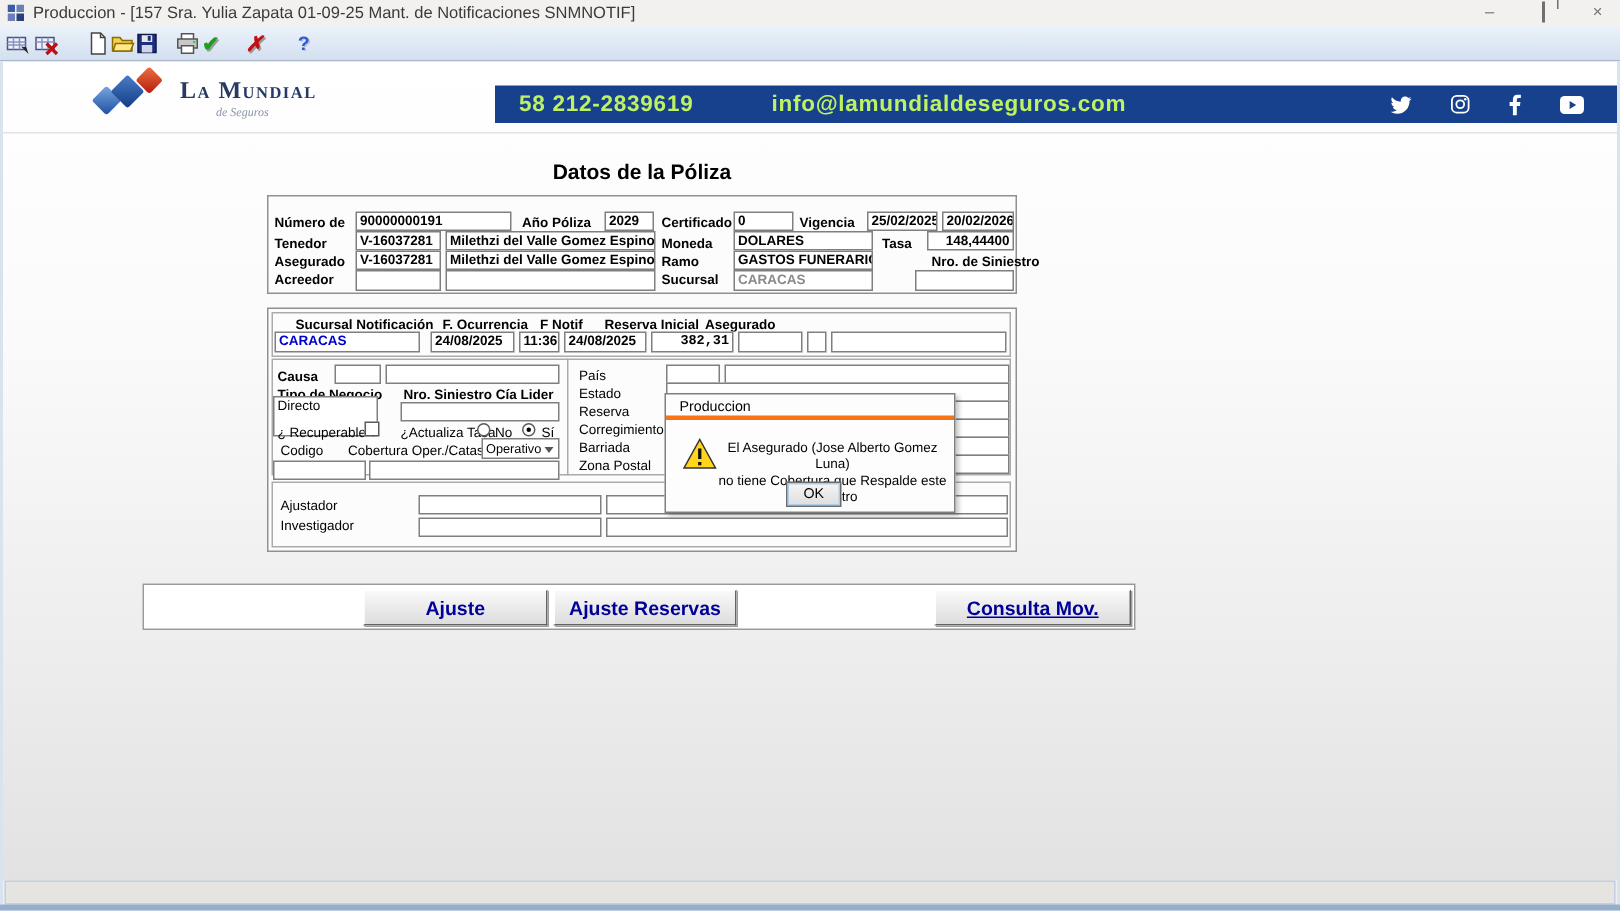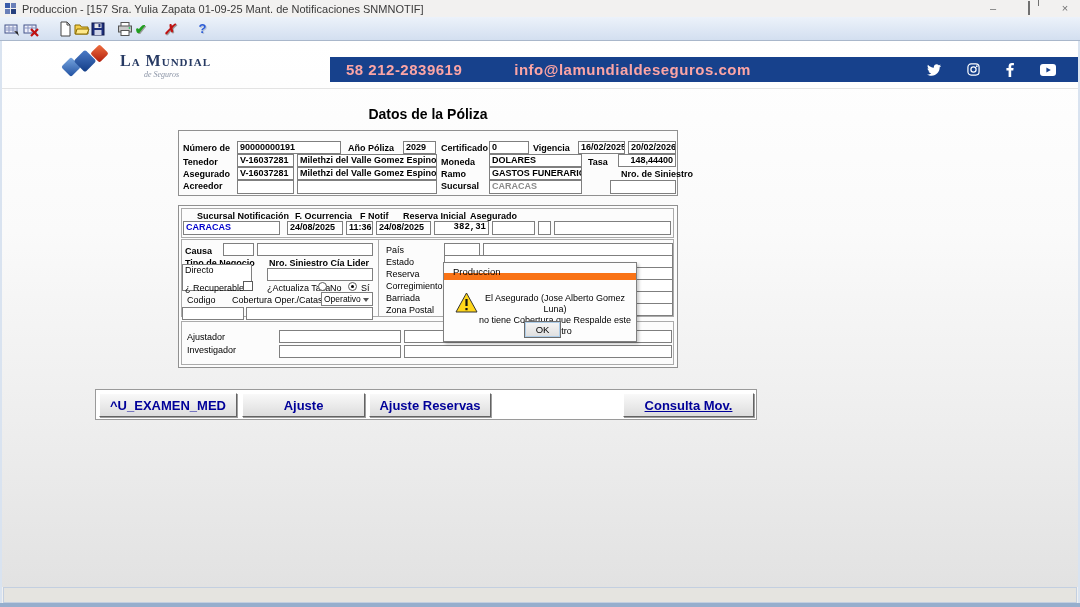--- a/index.html
+++ b/index.html
@@ -27,21 +27,21 @@
 
   
   .brand { position:absolute; left:58px; top:5px; width:260px; height:40px; }
   .diamond { position:absolute; transform:rotate(45deg); border-radius:2px; }
   .d1 { left:6px; top:14px; width:14px; height:14px; background:linear-gradient(135deg,#79a7e0,#1f4fa0); }
   .d2 { left:19px; top:7px;  width:16px; height:16px; background:linear-gradient(135deg,#4d7cc8,#123c85); }
   .d3 { left:35px; top:1px;  width:13px; height:13px; background:linear-gradient(135deg,#f07040,#b01d0d); }
   .brand-name { position:absolute; left:62px; top:6px; font-family:"Liberation Serif", serif; font-variant:small-caps; font-weight:bold; font-size:16px; letter-spacing:1px; color:#273a63; }
   .brand-tagline { position:absolute; left:86px; top:24px; font-family:"Liberation Serif", serif; font-style:italic; font-size:8px; color:#8b94a6; }
 
-  .contact-bar { position:absolute; left:330px; top:16px; width:750px; height:25px; background:#17418c; display:flex; align-items:center; color:#fca5a5; }
+  .contact-bar { position:absolute; left:330px; top:16px; width:750px; height:25px; background:#17418c; display:flex; align-items:center; color:#bef264; }
   .contact-phone { font-size:15px; font-weight:bold; margin-left:16px; letter-spacing:.5px; white-space:nowrap; }
   .contact-email { font-size:15px; font-weight:bold; margin-left:52px; letter-spacing:.5px; white-space:nowrap; }
   .social { margin-left:auto; margin-right:24px; display:flex; gap:26px; align-items:center; }
   .social svg { display:block; }
 
   .page-title { position:absolute; left:178px; top:65px; width:500px; text-align:center; font-size:14px; font-weight:bold; color:#000; }
 
   
   .fieldset { position:absolute; border:1px solid #909090; background:#fcfcfc; }
   .subbox { position:absolute; border:1px solid #ababab; }
@@ -51,21 +51,21 @@
   .txt-blue { color:#0000cc; } .txt-gray { color:#8a8a8a; }
   .vline { position:absolute; width:1px; background:#ababab; }
   .chk { position:absolute; width:10px; height:10px; background:#fff; border:1px solid #5a5a5a; }
   .radio { position:absolute; width:9px; height:9px; border:1px solid #5a5a5a; border-radius:50%; background:#fff; }
   .radio.sel::after { content:""; position:absolute; left:2px; top:2px; width:3px; height:3px; border-radius:50%; background:#000; }
   .drop { position:absolute; background:#fff; border:1px solid #7f7f7f; font-size:8.5px; line-height:12px; padding:0 2px; }
   .drop-arrow { position:absolute; right:3px; top:5px; width:0; height:0; border-left:3px solid transparent; border-right:3px solid transparent; border-top:4px solid #555; }
 
   
   .dialog { position:absolute; left:443px; top:262px; width:194px; height:80px; background:#fdfdfd; border:1px solid #808080; box-shadow:2px 2px 3px rgba(0,0,0,.22); z-index:50; }
-  .dlg-head { height:17px; border-bottom:7px solid #f97316; font-size:9.5px; color:#000; padding:3px 0 0 9px; }
+  .dlg-head { height:17px; border-bottom:3px solid #f97316; font-size:9.5px; color:#000; padding:3px 0 0 9px; }
   .dlg-text { position:absolute; left:34px; top:30px; width:154px; text-align:center; font-size:9px; line-height:11px; color:#000; }
   .dlg-ok { position:absolute; left:80px; top:58px; width:37px; height:17px; background:linear-gradient(#f6f6f6,#dedede); border:1px solid #6d6d6d; box-shadow:0 0 0 1px #aecde8 inset; font-size:9.5px; text-align:center; line-height:15px; color:#000; cursor:default; }
 
   
   .actionbar { position:absolute; left:95px; top:348px; width:662px; height:31px; background:#ffffff; border:1px solid #9a9a9a; }
   .abtn { position:absolute; top:3px; height:24px; display:flex; align-items:center; justify-content:center; font-size:13px; font-weight:bold; color:#000099; background:linear-gradient(#f9f9f9,#dddddd); border:1px solid; border-color:#ffffff #636363 #636363 #ffffff; box-shadow:1px 1px 0 #9e9e9e; white-space:nowrap; overflow:hidden; cursor:default; }
 
   
   .statusbar { position:absolute; left:3px; top:587px; width:1074px; height:16px; background:#e5e4e0; border:1px solid #c3cfe0; }
   .bottom-strip { position:absolute; left:0; top:603px; width:1080px; height:4px; background:#96aecd; }
@@ -185,21 +185,21 @@
   <div class="page-title">Datos de la Póliza</div>
 
   <div class="fieldset" style="left:178px; top:89px; width:500px; height:66px;">
     <span class="lbl" style="left:4px; top:12px;">Número de</span>
     <div class="tbox tc" style="left:58px; top:10px; width:104px; height:13px;">90000000191</div>
     <span class="lbl" style="left:169px; top:12px;">Año Póliza</span>
     <div class="tbox tc" style="left:224px; top:10px; width:33px; height:13px;">2029</div>
     <span class="lbl" style="left:262px; top:12px;">Certificado</span>
     <div class="tbox" style="left:310px; top:10px; width:40px; height:13px;">0</div>
     <span class="lbl" style="left:354px; top:12px;">Vigencia</span>
-    <div class="tbox tc" style="left:399px; top:10px; width:47px; height:13px;">16/02/2025</div>
+    <div class="tbox tc" style="left:399px; top:10px; width:47px; height:13px;">25/02/2025</div>
     <div class="tbox tc" style="left:449px; top:10px; width:48px; height:13px;">20/02/2026</div>
 
     <span class="lbl" style="left:4px; top:26px;">Tenedor</span>
     <div class="tbox" style="left:58px; top:23px; width:57px; height:13px;">V-16037281</div>
     <div class="tbox" style="left:118px; top:23px; width:140px; height:13px;">Milethzi del Valle Gomez Espinoz</div>
     <span class="lbl" style="left:262px; top:26px;">Moneda</span>
     <div class="tbox" style="left:310px; top:23px; width:93px; height:13px;">DOLARES</div>
     <span class="lbl" style="left:409px; top:26px;">Tasa</span>
     <div class="tbox tr" style="left:439px; top:23px; width:58px; height:13px;">148,44400</div>
 
@@ -277,21 +277,20 @@
     <div class="subbox" style="left:2px; top:115px; width:493px; height:44px;"></div>
     <span class="lbl" style="left:8px; top:126px; font-weight:normal;">Ajustador</span>
     <span class="lbl" style="left:8px; top:139px; font-weight:normal;">Investigador</span>
     <div class="tbox" style="left:100px; top:124px; width:122px; height:13px;"></div>
     <div class="tbox" style="left:225px; top:124px; width:268px; height:13px;"></div>
     <div class="tbox" style="left:100px; top:139px; width:122px; height:13px;"></div>
     <div class="tbox" style="left:225px; top:139px; width:268px; height:13px;"></div>
   </div>
 
   <div class="actionbar">
-    <div class="abtn" style="left:3px; width:138px;">^U_EXAMEN_MED</div>
     <div class="abtn" style="left:146px; width:123px;">Ajuste</div>
     <div class="abtn" style="left:273px; width:122px;">Ajuste Reservas</div>
     <div class="abtn" style="left:527px; width:131px;text-decoration:underline;">Consulta Mov.</div>
   </div>
 </div>
 
 <div class="dialog">
   <div class="dlg-head">Produccion</div>
   <svg style="position:absolute; left:11px; top:29px;" width="23" height="21" viewBox="0 0 23 21">
     <path d="M11.5 1 L22 20 L1 20 Z" fill="#ffd61a" stroke="#333" stroke-width="1"></path>

